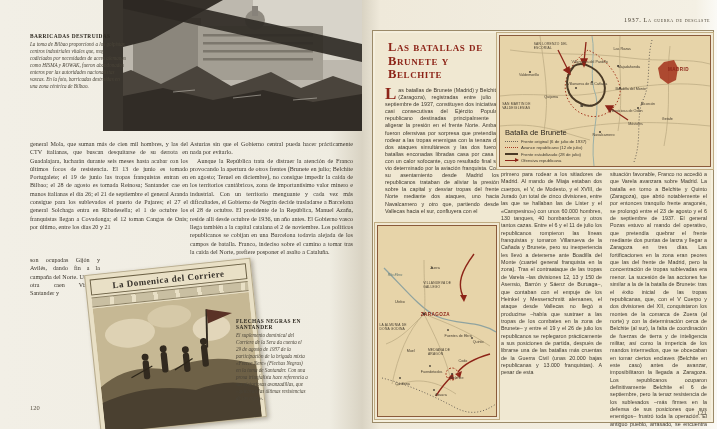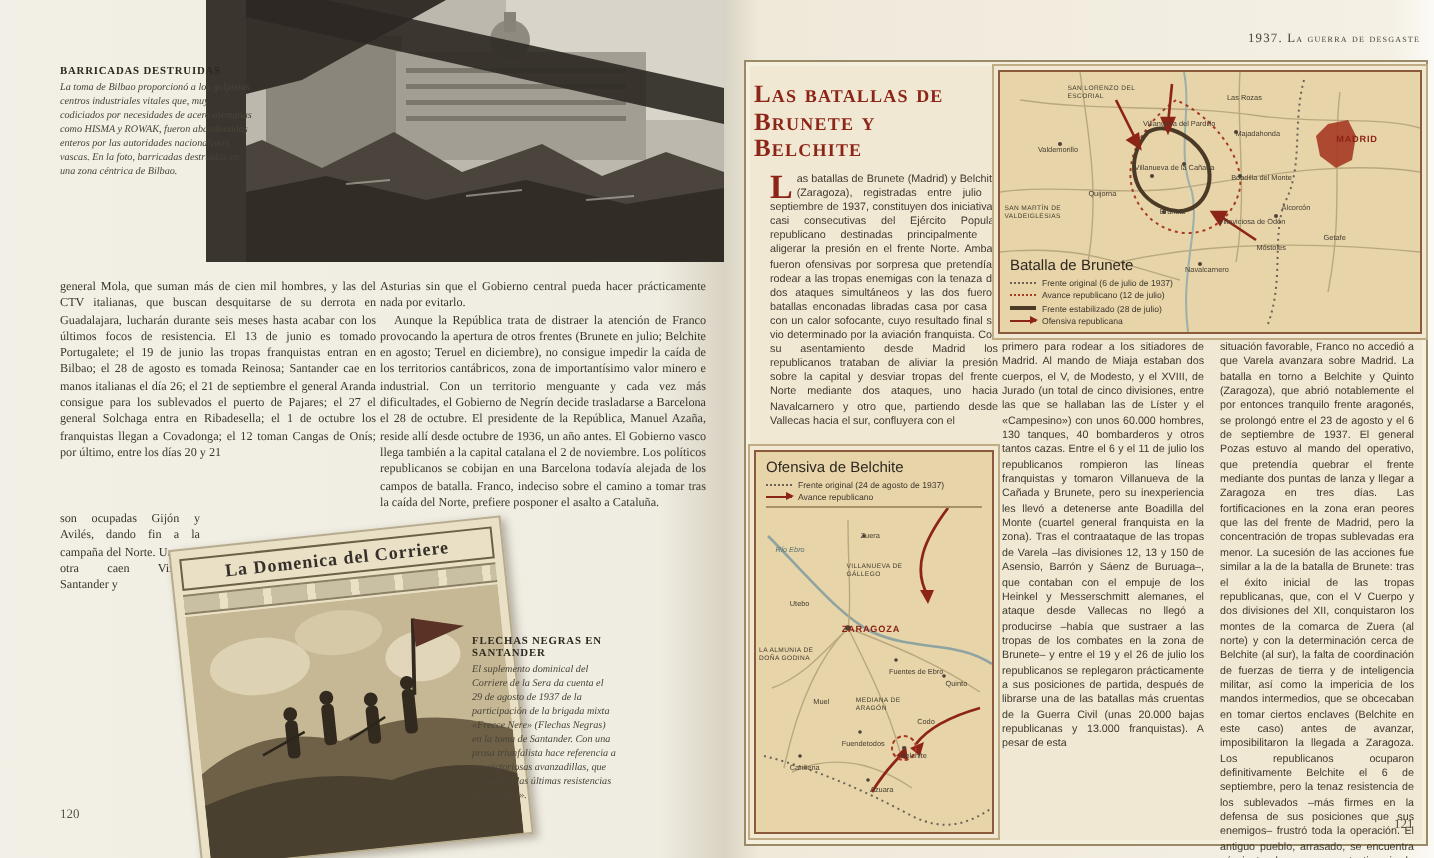--- a/index.html
+++ b/index.html
@@ -30,21 +30,21 @@
   .caption2{position:absolute;left:236px;top:318px;width:72px;}
   .pagenum{position:absolute;font-size:6.5px;color:#5a5244;}
   .pagenum.left{left:30px;top:404px;}
   .pagenum.right{left:697px;top:409px;}
   
   .running-head{position:absolute;left:470px;top:16px;width:240px;text-align:right;
     font-size:6.4px;letter-spacing:.6px;color:#4a4234;font-variant:small-caps;}
   .feature-box{position:absolute;left:372px;top:30px;width:340px;height:391px;
     background:#f0e8d2;border:1px solid #9b8a68;box-shadow:inset 0 0 0 2px #f5efdd;
     font-family:"Liberation Sans",sans-serif;}
-  .f-title{position:absolute;left:4px;top:10px;width:112px;margin:0;
+  .f-title{position:absolute;left:15px;top:10px;width:112px;margin:0;
     font-family:"Liberation Serif",serif;font-variant:small-caps;letter-spacing:.6px;
     font-size:12.5px;line-height:13.5px;font-weight:bold;color:#8d2418;}
   .f-intro{position:absolute;left:12px;top:56px;width:114px;
     font-size:5.4px;line-height:7.1px;text-align:justify;hyphens:auto;color:#3e382e;}
   .f-intro::first-letter{float:left;font-family:"Liberation Serif",serif;font-size:17px;
     line-height:14px;font-weight:bold;color:#8d2418;padding-right:2px;}
   .f-col{position:absolute;font-size:5.35px;line-height:7.35px;text-align:justify;hyphens:auto;color:#3e382e;}
   .f-col2{left:128px;top:140px;width:101px;}
   .f-col3{left:237px;top:140px;width:97px;}
   .map{position:absolute;background:#e7d4a9;border:1px solid #8a5a3a;box-shadow:0 0 0 2px #f0e8d2,0 0 0 3px #c0ac82;}
@@ -262,33 +262,20 @@
             <circle cx="46" cy="88" r="1.4"></circle>
               <circle cx="70" cy="104" r="0.9"></circle>
               <circle cx="94" cy="112" r="0.9"></circle>
             <circle cx="74" cy="148" r="1"></circle>
               <circle cx="22" cy="152" r="0.9"></circle>
               <circle cx="52" cy="140" r="0.9"></circle>
             <circle cx="56" cy="164" r="0.9"></circle>
               <circle cx="54" cy="42" r="0.9"></circle>
           </g>
         </svg>
-        <div class="map-top">
-          <div class="map-title">Ofensiva de Belchite</div>
-          <div id="belchite-legend">
-              <div class="legend-row">
-                <span class="sw dotted-gray"></span>
-                <span class="legend-label">Frente original (24 de agosto de 1937)</span>
-              </div>
-              <div class="legend-row">
-                <span class="sw arrow-red"></span>
-                <span class="legend-label">Avance republicano</span>
-              </div>
-            </div>
-        </div>
       <span class="maplabel" style="left: 46%; top: 22%;">Zuera</span>
           <span class="maplabel caps" style="left: 40%; top: 30%;">Villanueva de Gállego</span>
           <span class="maplabel river" style="left: 10%; top: 26%;">Río Ebro</span>
           <span class="maplabel" style="left: 16%; top: 40%;">Utebo</span>
           <span class="maplabel city" style="left: 38%; top: 47%;">Zaragoza</span>
           <span class="maplabel" style="left: 58%; top: 58%;">Fuentes de Ebro</span>
           <span class="maplabel" style="left: 82%; top: 61%;">Quinto</span>
           <span class="maplabel caps" style="left: 44%; top: 65%;">Mediana de Aragón</span>
           <span class="maplabel" style="left: 70%; top: 71%;">Codo</span>
           <span class="maplabel" style="left: 63%; top: 80%;">Belchite</span>

